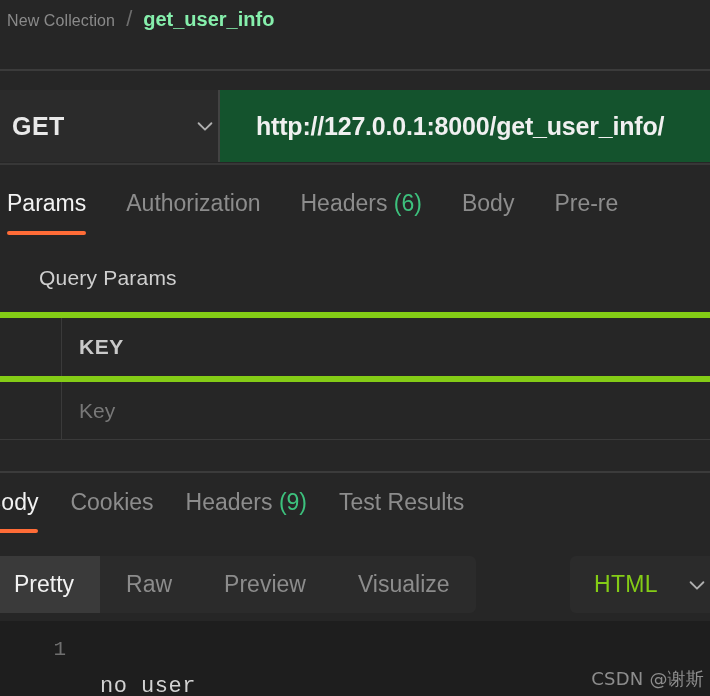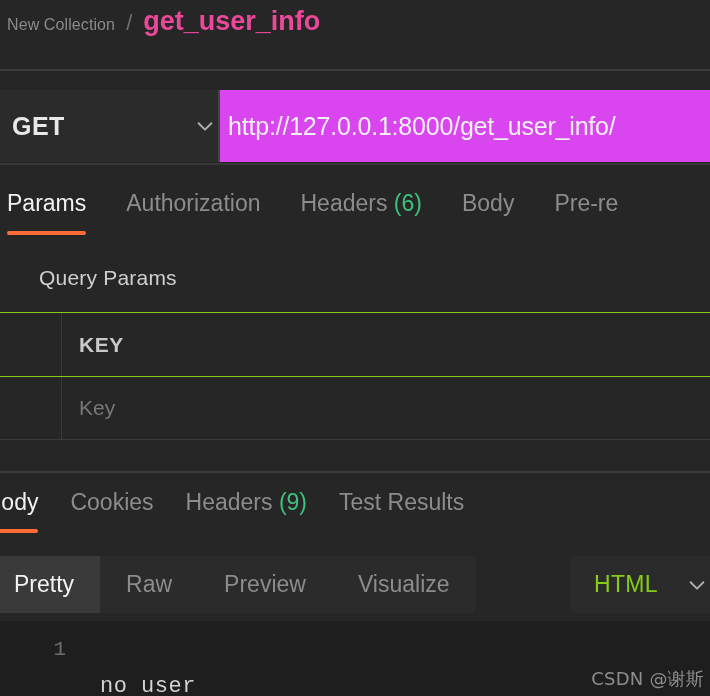--- a/index.html
+++ b/index.html
@@ -43,22 +43,22 @@
     font-size: 16px;
     color: #8a8a8a;
     letter-spacing: .1px;
   }
   .crumb-sep {
     font-size: 22px;
     color: #6e6e6e;
     margin: 0 11px;
   }
   .crumb-current {
-    font-size: 27px;
-    color: #ec4899;
+    font-size: 20px;
+    color: #86efac;
     font-weight: bold;
   }
   .hdr-divider {
     position: absolute;
     left: 0; top: 69px;
     width: 710px; height: 2px;
     background: #3b3b3b;
   }
 
   
@@ -86,26 +86,27 @@
     letter-spacing: .5px;
   }
   .chev {
     width: 22px;
     height: 22px;
     display: block;
   }
   .chev svg { display: block; }
   .url-input {
     flex: 1;
-    background: #d946ef;
+    background: #14532d;
     display: flex;
     align-items: center;
-    padding-left: 8px;
+    padding-left: 36px;
     box-sizing: border-box;
     overflow: hidden;
+    font-weight: bold;
   }
   .url-text {
     font-size: 25px;
     color: #f0f0f0;
     white-space: nowrap;
     letter-spacing: -.2px;
   }
   .url-bottom-divider {
     position: absolute;
     left: 0; top: 163px;
@@ -155,21 +156,21 @@
 
   
   .params-table {
     position: absolute;
     left: 0; top: 312px;
     width: 710px;
   }
   .pt-row {
     display: flex;
     height: 64px;
-    border-top: 1px solid #84cc16;
+    border-top: 6px solid #84cc16;
     box-sizing: border-box;
   }
   .pt-row.last { border-bottom: 1px solid #3a3a3a; }
   .pt-check-cell {
     width: 62px;
     border-right: 1px solid #3a3a3a;
     box-sizing: border-box;
   }
   .pt-key-cell {
     flex: 1;

